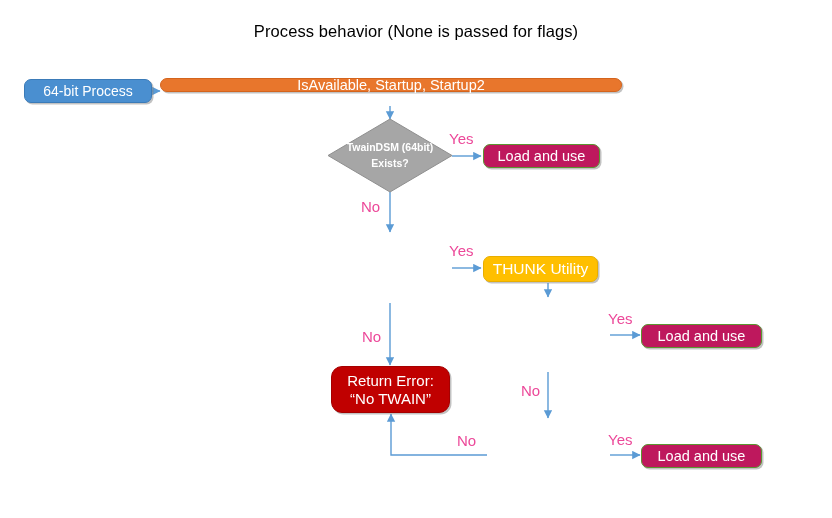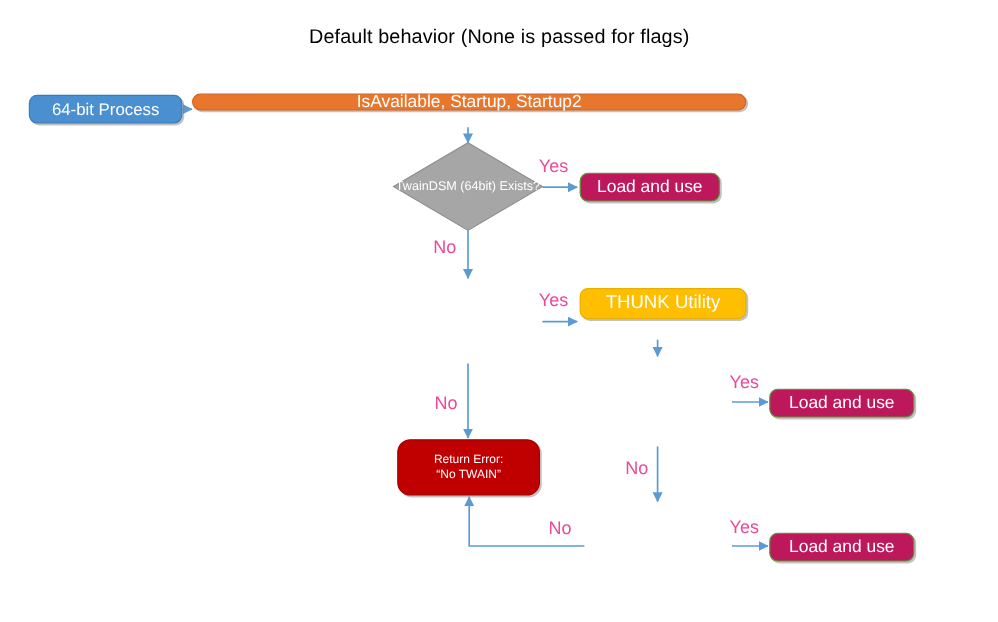--- a/index.html
+++ b/index.html
@@ -84,20 +84,21 @@
     height: 100%;
     display: flex;
     flex-direction: column;
     align-items: center;
     justify-content: center;
     color: #ffffff;
     font-size: 10.5px;
     line-height: 1.45;
     text-align: center;
     pointer-events: none;
+    font-weight: bold;
   }
   
   .conn {
     position: absolute;
     left: 0;
     top: 0;
     width: 832px;
     height: 518px;
     pointer-events: none;
   }
@@ -105,21 +106,21 @@
     position: absolute;
     color: #ec4899;
     font-size: 15px;
   }
 </style>
 </head>
 <body>
 
 <div id="canvas">
 
-  <div class="title">Default behavior (None is passed for flags)</div>
+  <div class="title">Process behavior (None is passed for flags)</div>
 
   <svg class="conn" viewBox="0 0 832 518">
     <defs>
       <marker id="arrow" markerWidth="7" markerHeight="7" refX="5.6" refY="3" orient="auto">
         <path d="M0,0 L6,3 L0,6 z" fill="#5b9bd5"></path>
       </marker>
     </defs>
     <g stroke="#5b9bd5" stroke-width="1.4" fill="none" marker-end="url(#arrow)">
 
       <path d="M152,91 L160,91"></path>
@@ -157,27 +158,27 @@
     <div class="diamond-label">TwainDSM
 (64bit)
 Exists?</div>
   </div>
 
 
 
 
   <div class="box green" style="left:483px; top:144px; width:117px; height:24px; font-size:14.5px;">Load and use</div>
 
-  <div class="box yellow" style="left:483px; top:240px; width:139px; height:26px; font-size:15.5px;">THUNK Utility</div>
+  <div class="box yellow" style="left:483px; top:256px; width:115px; height:26px; font-size:15.5px;">THUNK Utility</div>
 
   <div class="box green" style="left:641px; top:324px; width:121px; height:24px; font-size:14.5px;">Load and use</div>
 
   <div class="box green" style="left:641px; top:444px; width:121px; height:24px; font-size:14.5px;">Load and use</div>
 
-  <div class="box red" style="left:331px; top:366px; width:119px; height:47px; font-size:10px;">Return Error:
+  <div class="box red" style="left:331px; top:366px; width:119px; height:47px; font-size:15px;">Return Error:
 “No TWAIN”</div>
 
   <div class="edge-label" style="left:449px; top:130px;">Yes</div>
   <div class="edge-label" style="left:361px; top:198px;">No</div>
 
   <div class="edge-label" style="left:449px; top:242px;">Yes</div>
   <div class="edge-label" style="left:362px; top:328px;">No</div>
 
   <div class="edge-label" style="left:608px; top:310px;">Yes</div>
   <div class="edge-label" style="left:521px; top:382px;">No</div>

